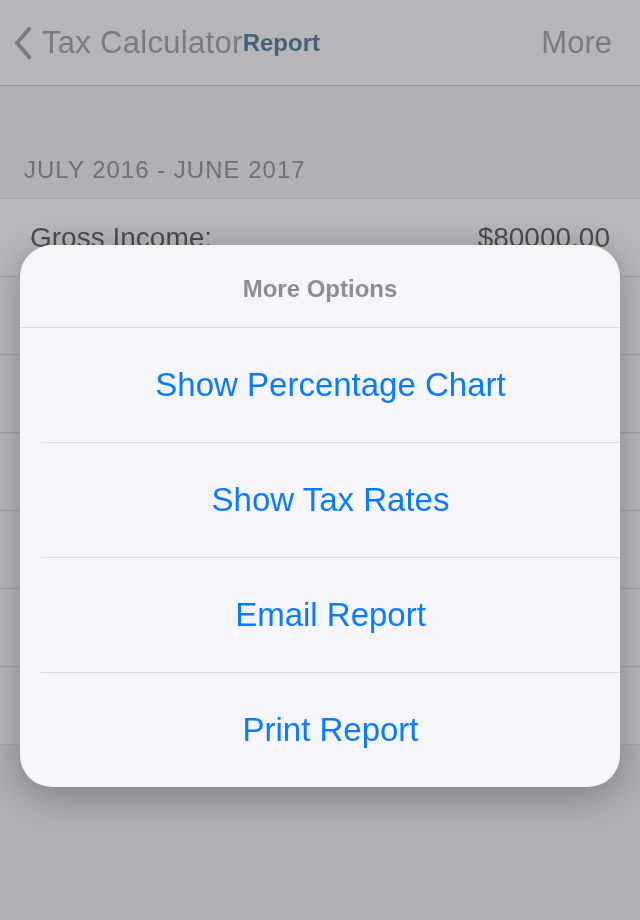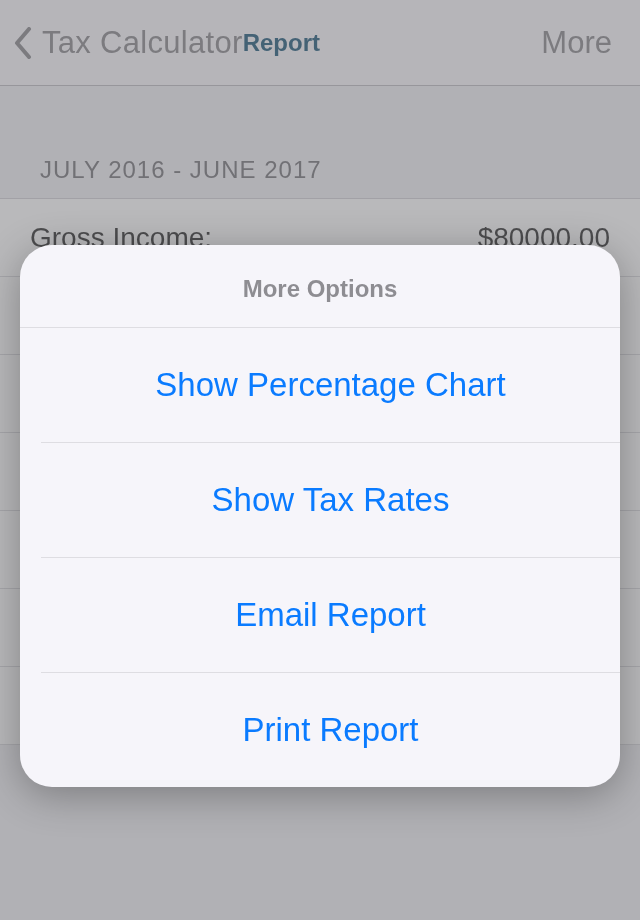--- a/index.html
+++ b/index.html
@@ -51,21 +51,20 @@
       position: absolute;
       right: 28px;
       color: #7f7e83;
       font-size: 31px;
     }
     .section-header {
       padding: 70px 24px 14px 24px;
       color: #6a696e;
       font-size: 24px;
       letter-spacing: 1px;
-      margin-left: 16px;
     }
     .list {
       background: #ffffff;
       border-top: 1px solid #cfced3;
     }
     .row {
       display: flex;
       justify-content: space-between;
       align-items: center;
       padding: 0 30px;

